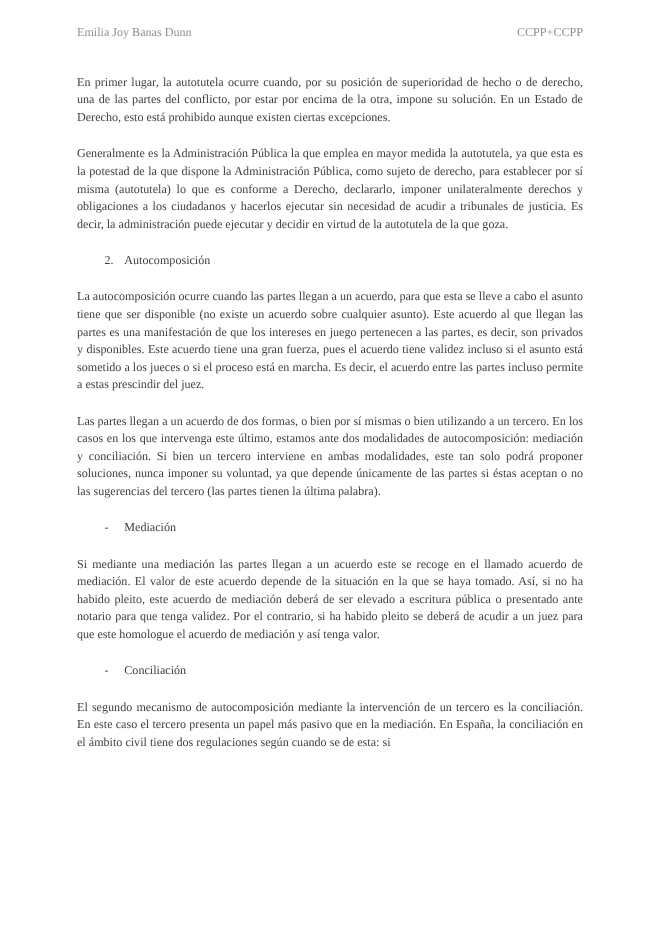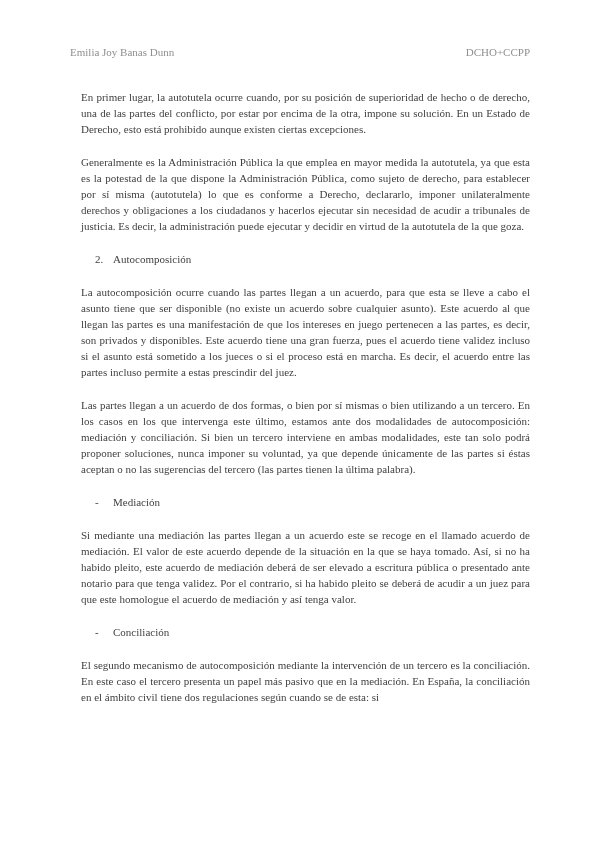--- a/index.html
+++ b/index.html
@@ -7,61 +7,60 @@
   body {
     width: 600px;
     height: 848px;
     font-family: "Liberation Serif", serif;
     overflow: hidden;
   }
   .page {
     width: 600px;
     height: 848px;
     background: #ffffff;
-    padding: 46px 70px 0 70px;
+    padding: 24px 70px 0 70px;
   }
   .doc-header {
     display: flex;
     justify-content: space-between;
     align-items: baseline;
     color: #8f8f8f;
     font-size: 11px;
     line-height: 12px;
     margin-bottom: 31px;
   }
   .body-text {
     color: #3f3f3f;
     font-size: 11px;
     line-height: 16px;
   }
   .block { margin-bottom: 17px; }
   p.para {
     text-align: justify;
     text-justify: inter-word;
-    margin-left: 11px;
   }
   .list-line {
     display: flex;
     margin-left: 25px;
   }
   .marker {
     display: inline-block;
     width: 18px;
     flex: 0 0 18px;
   }
   .italic { font-style: italic; }
 </style>
 </head>
 <body>
 
 <div class="page">
 
   <div class="doc-header">
     <span>Emilia Joy Banas Dunn</span>
-    <span>DCHO+CCPP</span>
+    <span>CCPP+CCPP</span>
   </div>
 
   <div class="body-text">
 
     <div class="block">
       <p class="para">En primer lugar, la autotutela ocurre cuando, por su posición de superioridad de hecho o de derecho, una de las partes del conflicto, por estar por encima de la otra, impone su solución. En un Estado de Derecho, esto está prohibido aunque existen ciertas excepciones.</p>
     </div>
 
     <div class="block">
       <p class="para">Generalmente es la Administración Pública la que emplea en mayor medida la autotutela, ya que esta es la potestad de la que dispone la Administración Pública, como sujeto de derecho, para establecer por sí misma (autotutela) lo que es conforme a Derecho, declararlo, imponer unilateralmente derechos y obligaciones a los ciudadanos y hacerlos ejecutar sin necesidad de acudir a tribunales de justicia. Es decir, la administración puede ejecutar y decidir en virtud de la autotutela de la que goza.</p>

